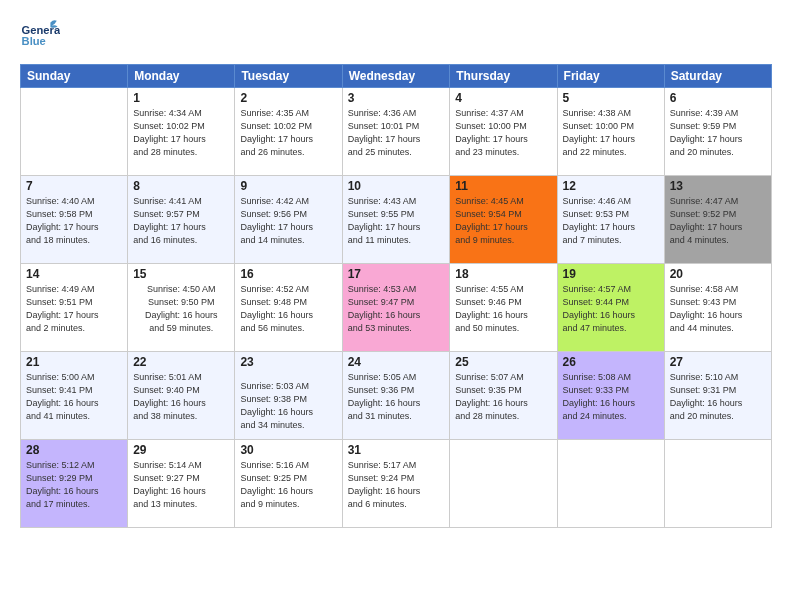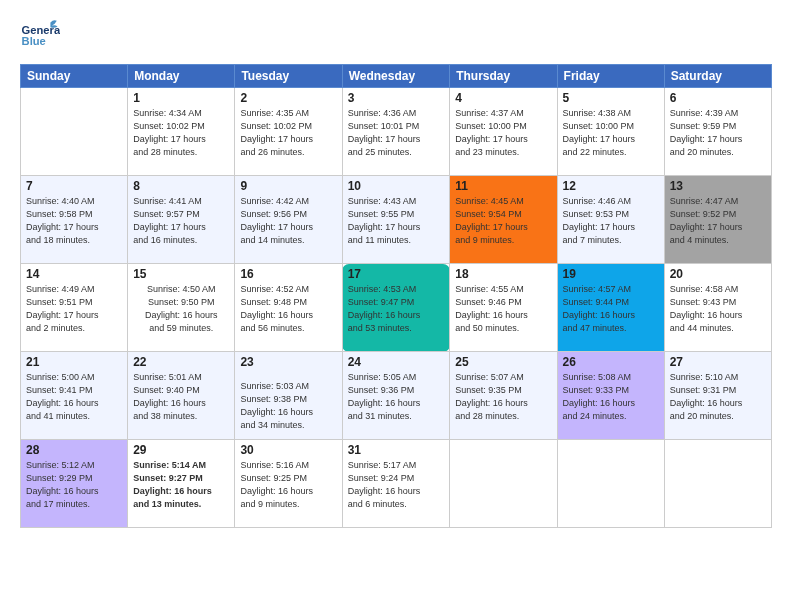--- a/index.html
+++ b/index.html
@@ -231,35 +231,35 @@
 Daylight: 16 hours
 and 59 minutes.</div>
           </td>
           <td style="background: rgb(255, 255, 255);">
             <div class="day-num">16</div>
             <div class="day-info" style="white-space: pre-line;">Sunrise: 4:52 AM
 Sunset: 9:48 PM
 Daylight: 16 hours
 and 56 minutes.</div>
           </td>
-          <td style="background: #14b8a6; border-radius: 7px;">
+          <td style="background: #f9a8d4;">
             <div class="day-num">17</div>
             <div class="day-info" style="white-space: pre-line;">Sunrise: 4:53 AM
 Sunset: 9:47 PM
 Daylight: 16 hours
 and 53 minutes.</div>
           </td>
           <td style="background: rgb(255, 255, 255);">
             <div class="day-num">18</div>
             <div class="day-info" style="white-space: pre-line;">Sunrise: 4:55 AM
 Sunset: 9:46 PM
 Daylight: 16 hours
 and 50 minutes.</div>
           </td>
-          <td style="background: #0ea5e9;">
+          <td style="background: #bef264;">
             <div class="day-num">19</div>
             <div class="day-info" style="white-space: pre-line;">Sunrise: 4:57 AM
 Sunset: 9:44 PM
 Daylight: 16 hours
 and 47 minutes.</div>
           </td>
           <td style="background: rgb(255, 255, 255);">
             <div class="day-num">20</div>
             <div class="day-info" style="white-space: pre-line;">Sunrise: 4:58 AM
 Sunset: 9:43 PM
@@ -321,21 +321,21 @@
         <tr>
           <td style="background: #c4b5fd;">
             <div class="day-num">28</div>
             <div class="day-info" style="white-space: pre-line;">Sunrise: 5:12 AM
 Sunset: 9:29 PM
 Daylight: 16 hours
 and 17 minutes.</div>
           </td>
           <td style="background: rgb(255, 255, 255);">
             <div class="day-num">29</div>
-            <div class="day-info" style="white-space: pre-line; font-weight: bold;">Sunrise: 5:14 AM
+            <div class="day-info" style="white-space: pre-line;">Sunrise: 5:14 AM
 Sunset: 9:27 PM
 Daylight: 16 hours
 and 13 minutes.</div>
           </td>
           <td style="background: rgb(255, 255, 255);">
             <div class="day-num">30</div>
             <div class="day-info" style="white-space: pre-line;">Sunrise: 5:16 AM
 Sunset: 9:25 PM
 Daylight: 16 hours
 and 9 minutes.</div>

